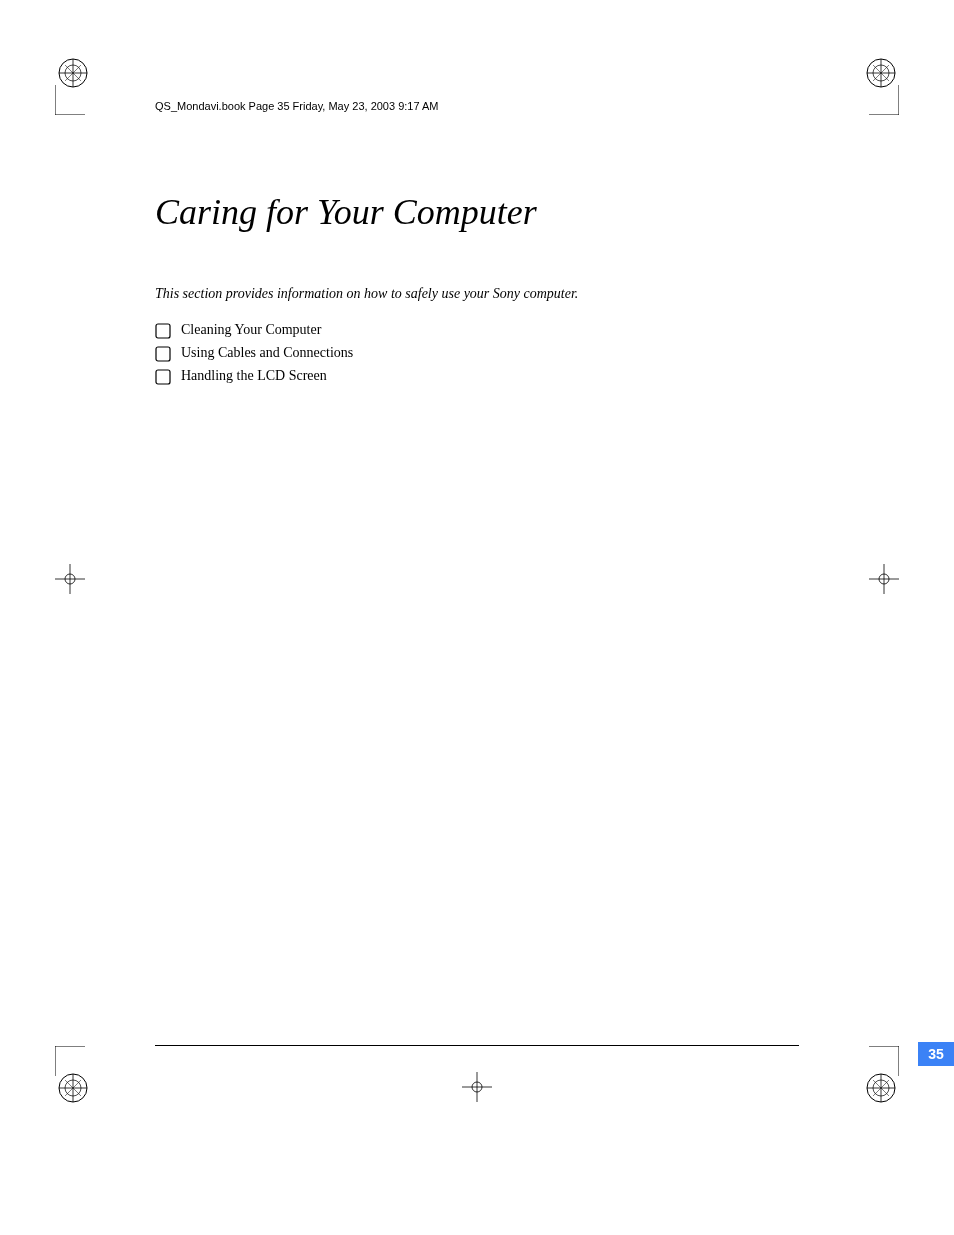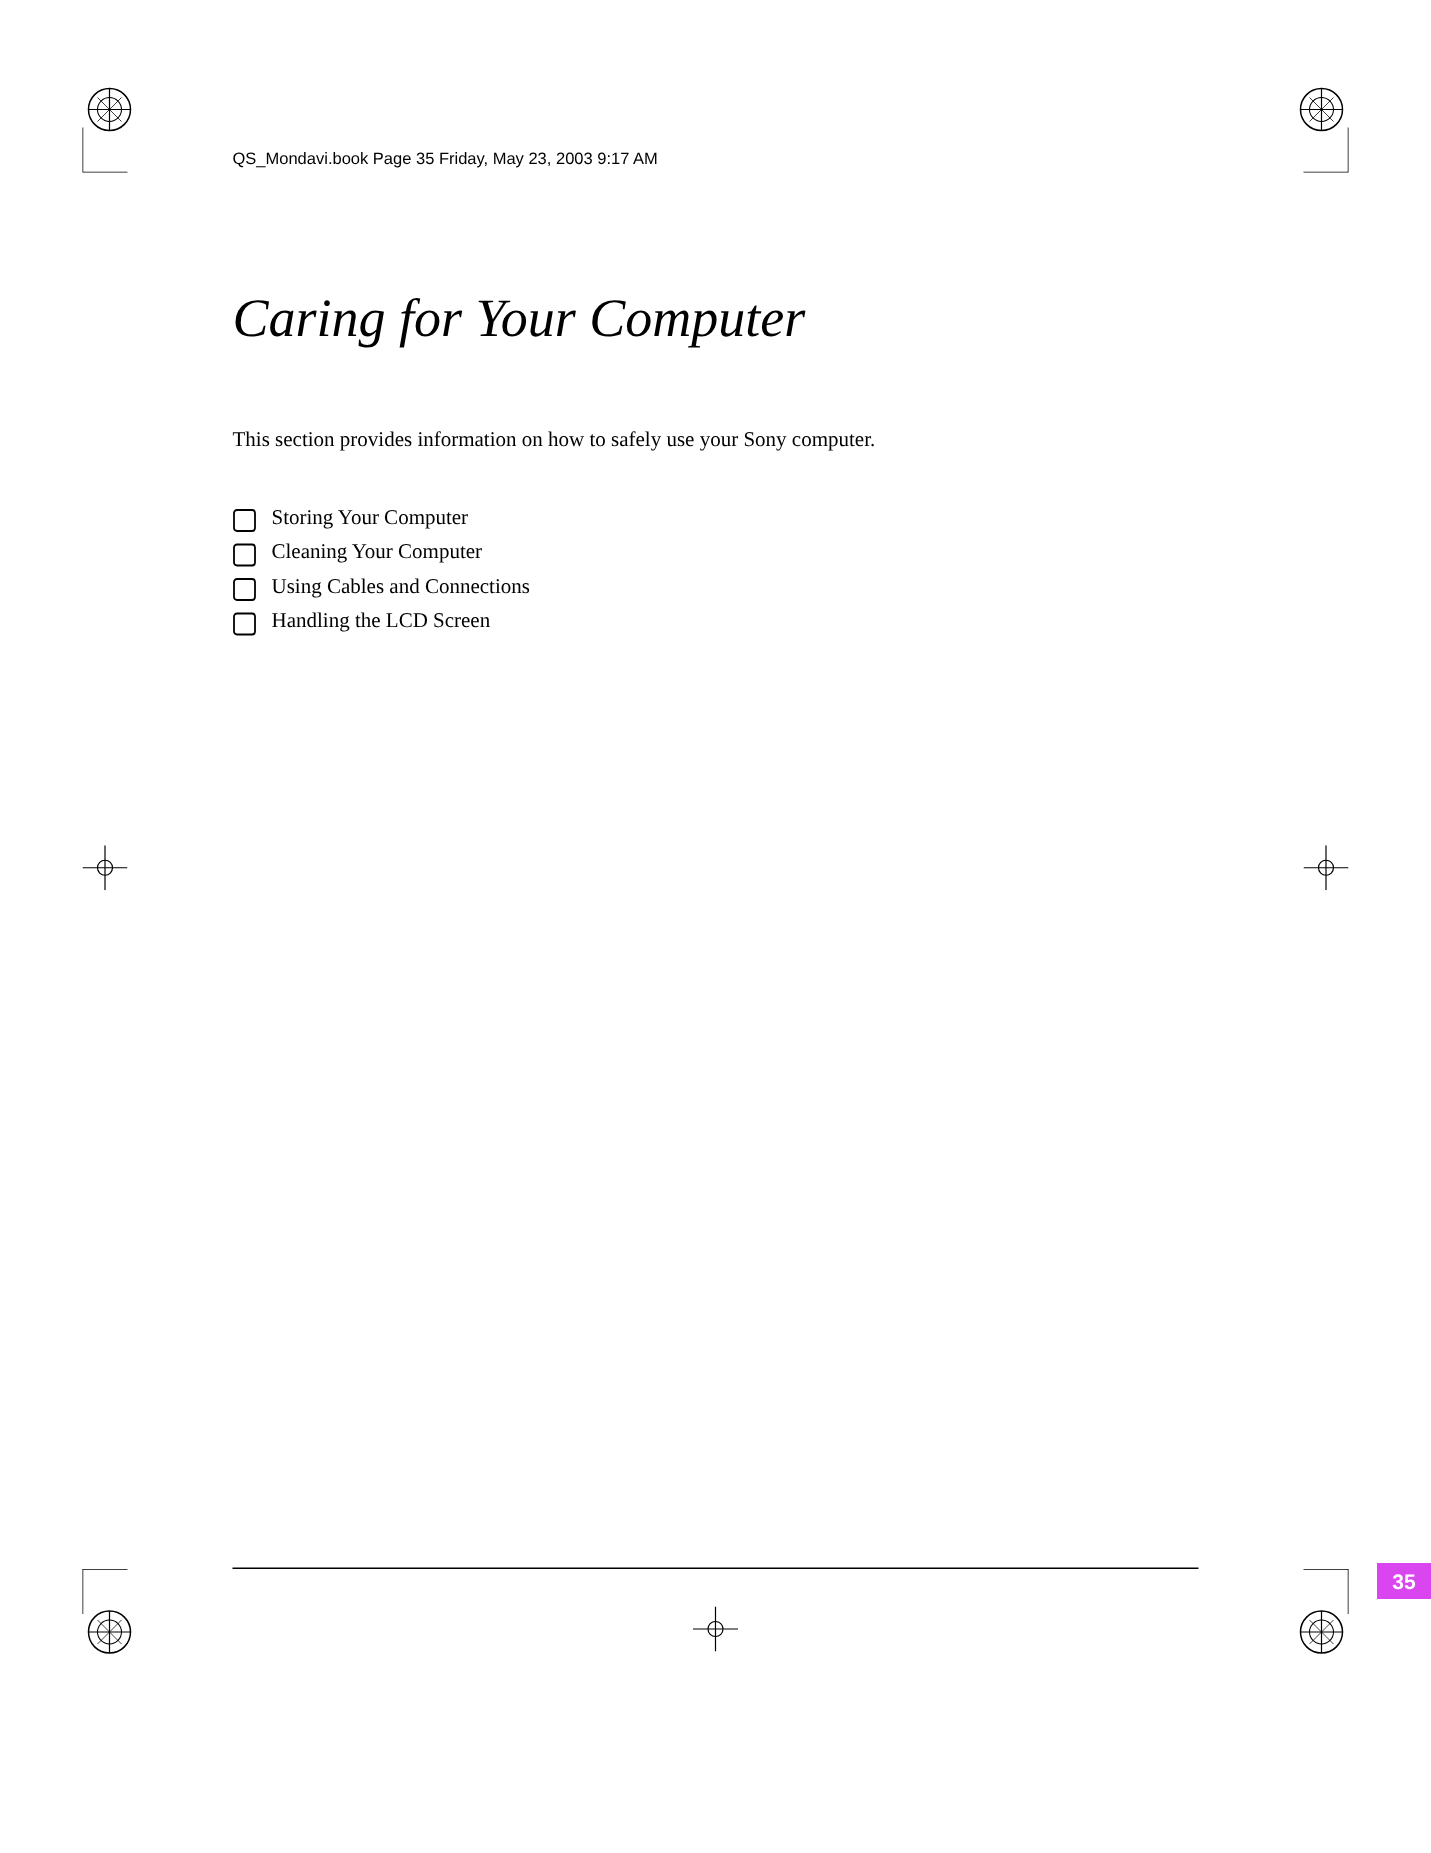--- a/index.html
+++ b/index.html
@@ -65,23 +65,24 @@
       font-style: italic;
       font-weight: normal;
       color: #000;
       margin-top: 36px;
       margin-bottom: 50px;
     }
 
     .intro-text {
       font-family: Times New Roman, Times, serif;
       font-size: 14px;
+      font-style: italic;
       color: #000;
       line-height: 1.5;
-      margin-bottom: 34px;
+      margin-bottom: 18px;
       max-width: 430px;
     }
 
     .checklist {
       list-style: none;
       padding: 0;
       margin: 0;
     }
 
     .checklist li {
@@ -99,21 +100,21 @@
       margin-right: 10px;
       flex-shrink: 0;
       margin-top: 1px;
     }
 
     
     .page-number-box {
       position: absolute;
       bottom: 95px;
       right: 0;
-      background: #d946ef;
+      background: #3b82f6;
       color: #fff;
       font-family: Arial, sans-serif;
       font-size: 14px;
       font-weight: bold;
       padding: 4px 10px;
       min-width: 36px;
       text-align: center;
     }
 
     
@@ -194,26 +195,20 @@
     <span>QS_Mondavi.book  Page 35  Friday, May 23, 2003  9:17 AM</span>
   </div>
 
   <div class="content">
 
     <h1 class="page-title">Caring for Your Computer</h1>
 
     <p class="intro-text">This section provides information on how to safely use your Sony computer.</p>
 
     <ul class="checklist">
-      <li>
-        <svg class="checkbox-icon" viewBox="0 0 16 16" xmlns="http://www.w3.org/2000/svg">
-          <rect x="1" y="1" width="14" height="14" rx="2" fill="none" stroke="#000" stroke-width="1.2"></rect>
-        </svg>
-        <span>Storing Your Computer</span>
-      </li>
       <li>
         <svg class="checkbox-icon" viewBox="0 0 16 16" xmlns="http://www.w3.org/2000/svg">
           <rect x="1" y="1" width="14" height="14" rx="2" fill="none" stroke="#000" stroke-width="1.2"></rect>
         </svg>
         <span>Cleaning Your Computer</span>
       </li>
       <li>
         <svg class="checkbox-icon" viewBox="0 0 16 16" xmlns="http://www.w3.org/2000/svg">
           <rect x="1" y="1" width="14" height="14" rx="2" fill="none" stroke="#000" stroke-width="1.2"></rect>
         </svg>

